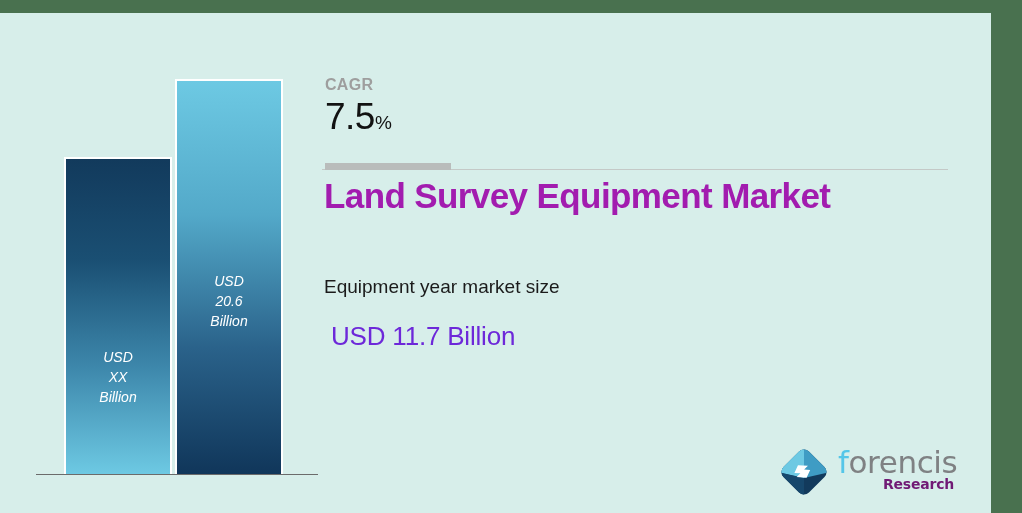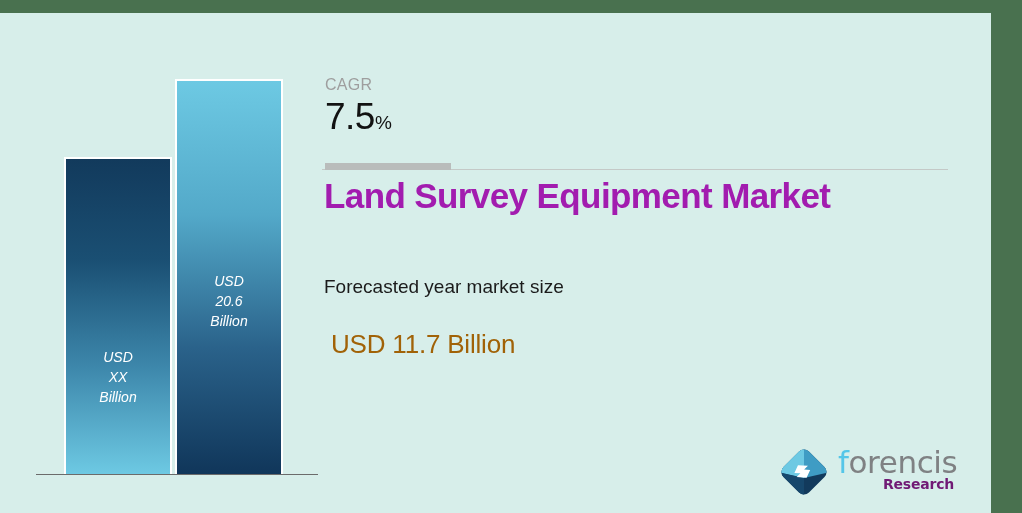--- a/index.html
+++ b/index.html
@@ -116,20 +116,21 @@
     width: 660px;
     height: 500px;
   }
   .cagr-label {
     position: absolute;
     left: 3px;
     top: 63px;
     font-size: 16px;
     color: #9e9e9e;
     letter-spacing: 0.3px;
+    font-weight: bold;
   }
   .cagr-value {
     position: absolute;
     left: 3px;
     top: 83px;
     font-size: 37px;
     color: #121212;
     line-height: 42px;
     letter-spacing: -0.5px;
   }
@@ -168,23 +169,23 @@
   .forecast-label {
     position: absolute;
     left: 2px;
     top: 263px;
     font-size: 19px;
     color: #1b1b1b;
   }
   .forecast-value {
     position: absolute;
     left: 9px;
-    top: 316px;
+    top: 308px;
     font-size: 26px;
-    color: #a16207;
+    color: #6d28d9;
     letter-spacing: -0.2px;
   }
 
   
   .logo {
     position: absolute;
     left: 776px;
     top: 442px;
     width: 180px;
     height: 60px;
@@ -263,21 +264,21 @@
 
     <div class="cagr-label">CAGR</div>
 
     <div class="cagr-value"><span>7.5</span><span class="pct">%</span></div>
 
     <div class="rule"></div>
     <div class="rule-accent"></div>
 
     <div class="title">Land Survey Equipment Market</div>
 
-    <div class="forecast-label">Forecasted year market size</div>
+    <div class="forecast-label">Equipment year market size</div>
     <div class="forecast-value">USD 11.7 Billion</div>
   </div>
 
   <div class="logo">
     <div class="logo-mark">
       <svg width="56" height="56" viewBox="0 0 56 56" xmlns="http://www.w3.org/2000/svg">
         <defs>
           <clipPath id="dclip">
             <rect x="10" y="10" width="36" height="36" rx="7" ry="7" transform="rotate(45 28 28)"></rect>
           </clipPath>

